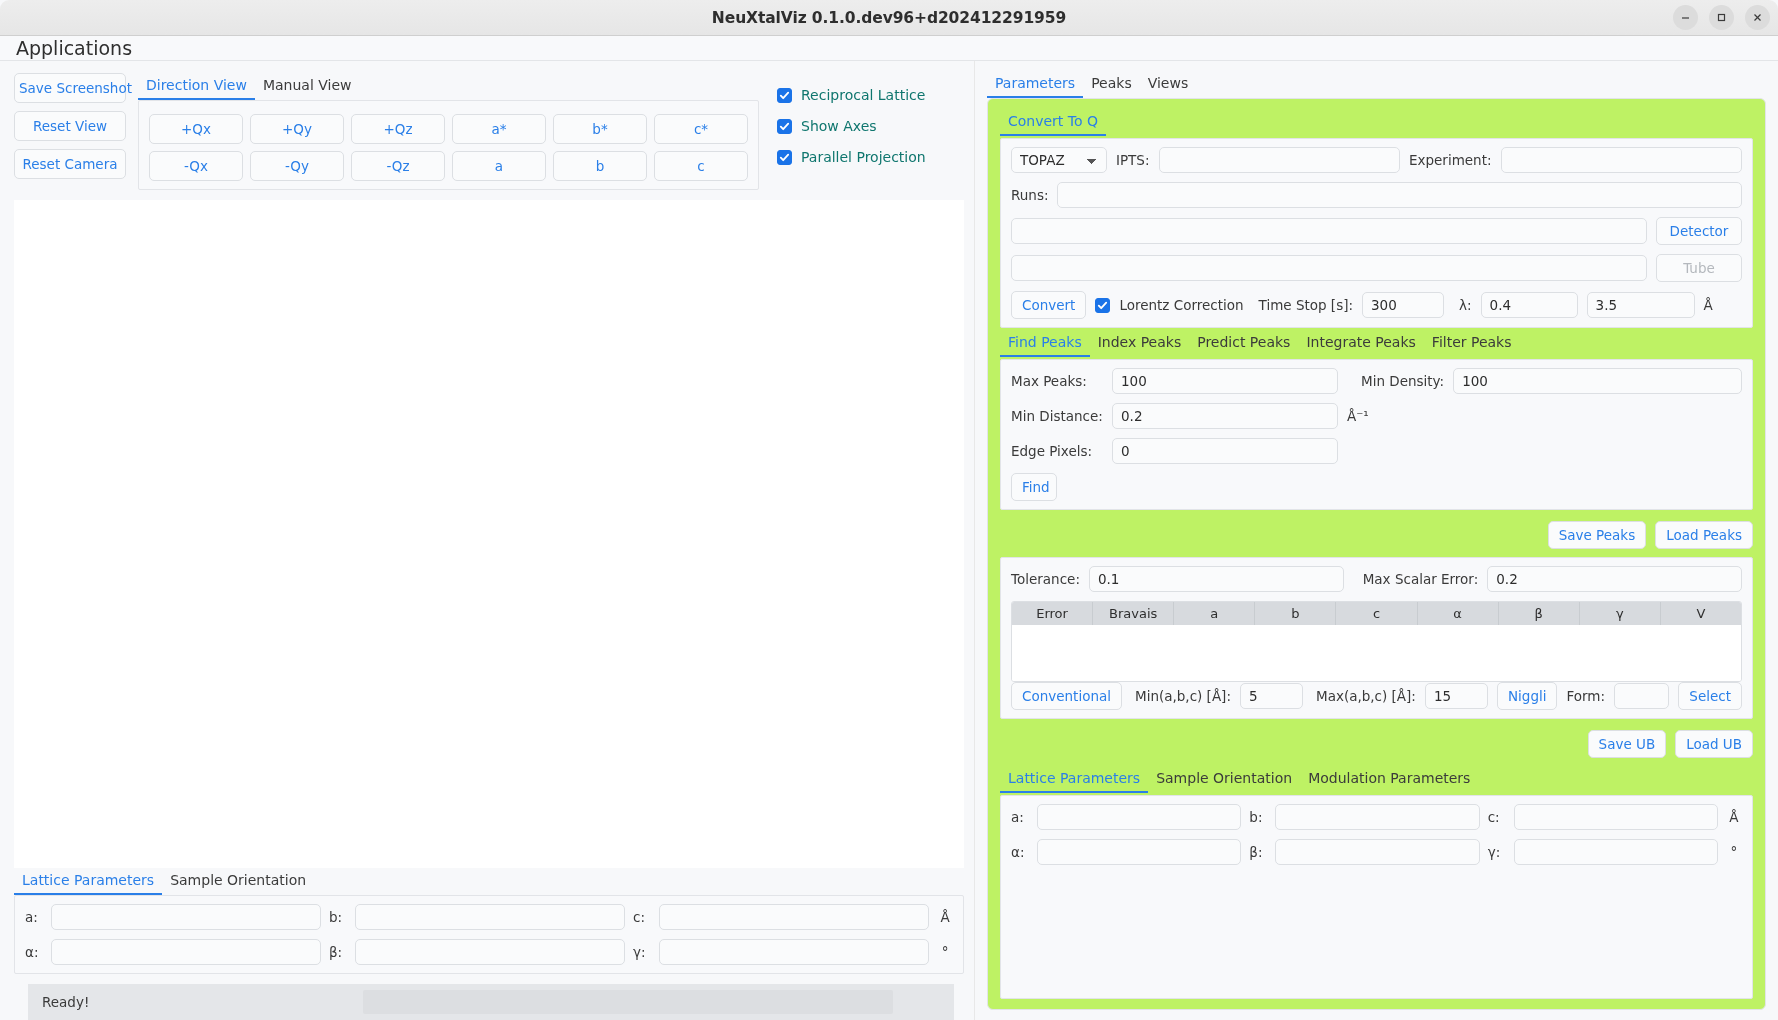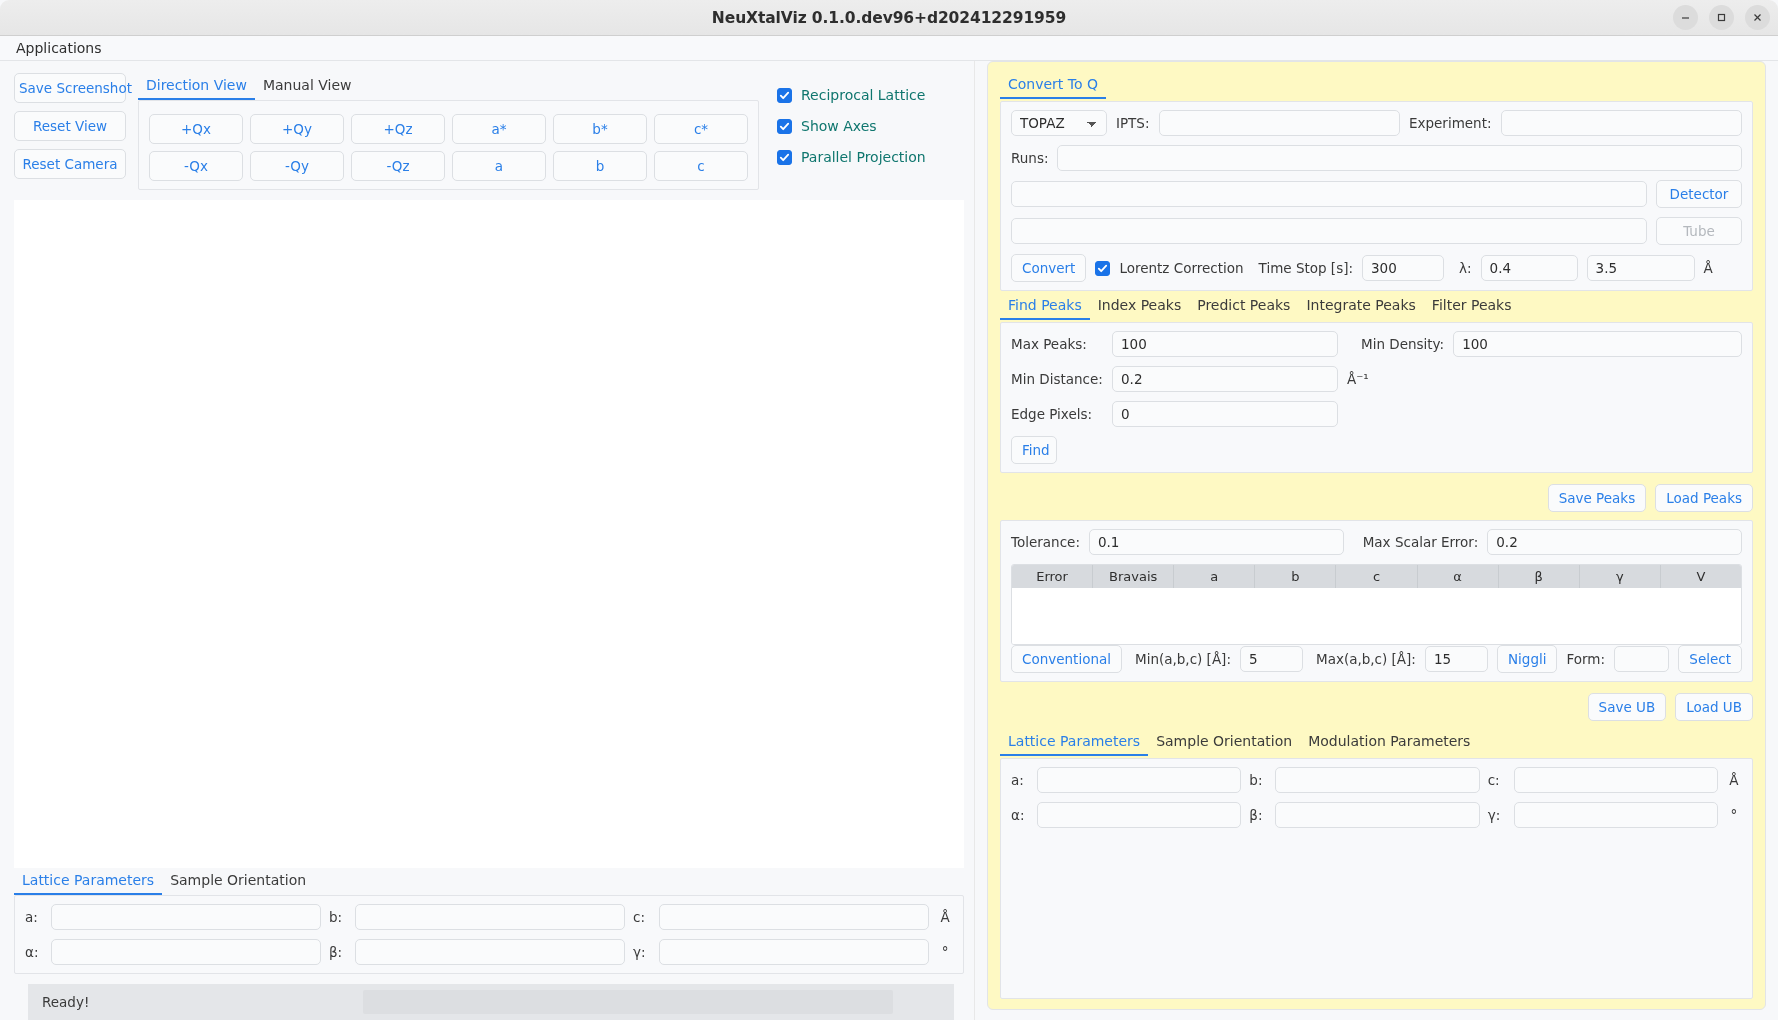--- a/index.html
+++ b/index.html
@@ -47,21 +47,21 @@
 
   
   .menubar {
     height: 25px; min-height: 25px;
     background: #f8f9fb;
     border-bottom: 1px solid #e3e5e8;
     display: flex; align-items: center;
     padding-left: 10px;
   }
   .menu-item {
-    font-size: 14px; color: #2f2f2f; padding: 2px 6px;
+    font-size: 19px; color: #2f2f2f; padding: 2px 6px;
     cursor: default;
   }
 
   
   .body {
     flex: 1; display: flex; min-height: 0;
     background: #f7f8fa;
   }
   .left-pane {
     width: 974px; min-width: 974px;
@@ -188,21 +188,21 @@
   .progress {
     flex: 1; height: 24px; background: #dcdee1;
     border: none; border-radius: 2px; max-width: 530px;
     margin-left: 260px;
   }
 
   
   .right-tabs { padding: 10px 0 0 8px; }
   .right-panel {
     flex: 1; border: 1px solid #e2e4e8; border-radius: 6px;
-    background: #fef9c3; margin-left: 8px;
+    background: #bef264; margin-left: 8px;
     padding: 10px 12px 10px 12px;
     display: flex; flex-direction: column; gap: 2px;
     min-height: 0; overflow: hidden;
   }
   .row { display: flex; align-items: center; gap: 9px; }
   .row + .row { margin-top: 9px; }
 
   .btn-row-right {
     display: flex; justify-content: flex-end; gap: 9px;
     margin: 9px 0 6px 0;
@@ -347,20 +347,25 @@
         <div class="statusbar">
           <span class="status-text">Ready!</span>
           <div class="progress"></div>
         </div>
       </div>
     </div>
 
     <div class="splitter"></div>
 
     <div class="right-pane">
+      <div class="tabbar right-tabs">
+        <div class="tab active">Parameters</div>
+        <div class="tab">Peaks</div>
+        <div class="tab">Views</div>
+      </div>
 
       <div class="right-panel">
 
         <div class="tabbar">
           <div class="tab active">Convert To Q</div>
         </div>
         <div class="groupbox">
           <div class="row">
             <select class="inp" style="width:96px"><option value="TOPAZ">TOPAZ</option><option value="MANDI">MANDI</option><option value="CORELLI">CORELLI</option><option value="SNAP">SNAP</option><option value="DEMAND">DEMAND</option><option value="WAND²">WAND²</option></select>
             <span class="lbl">IPTS:</span>

